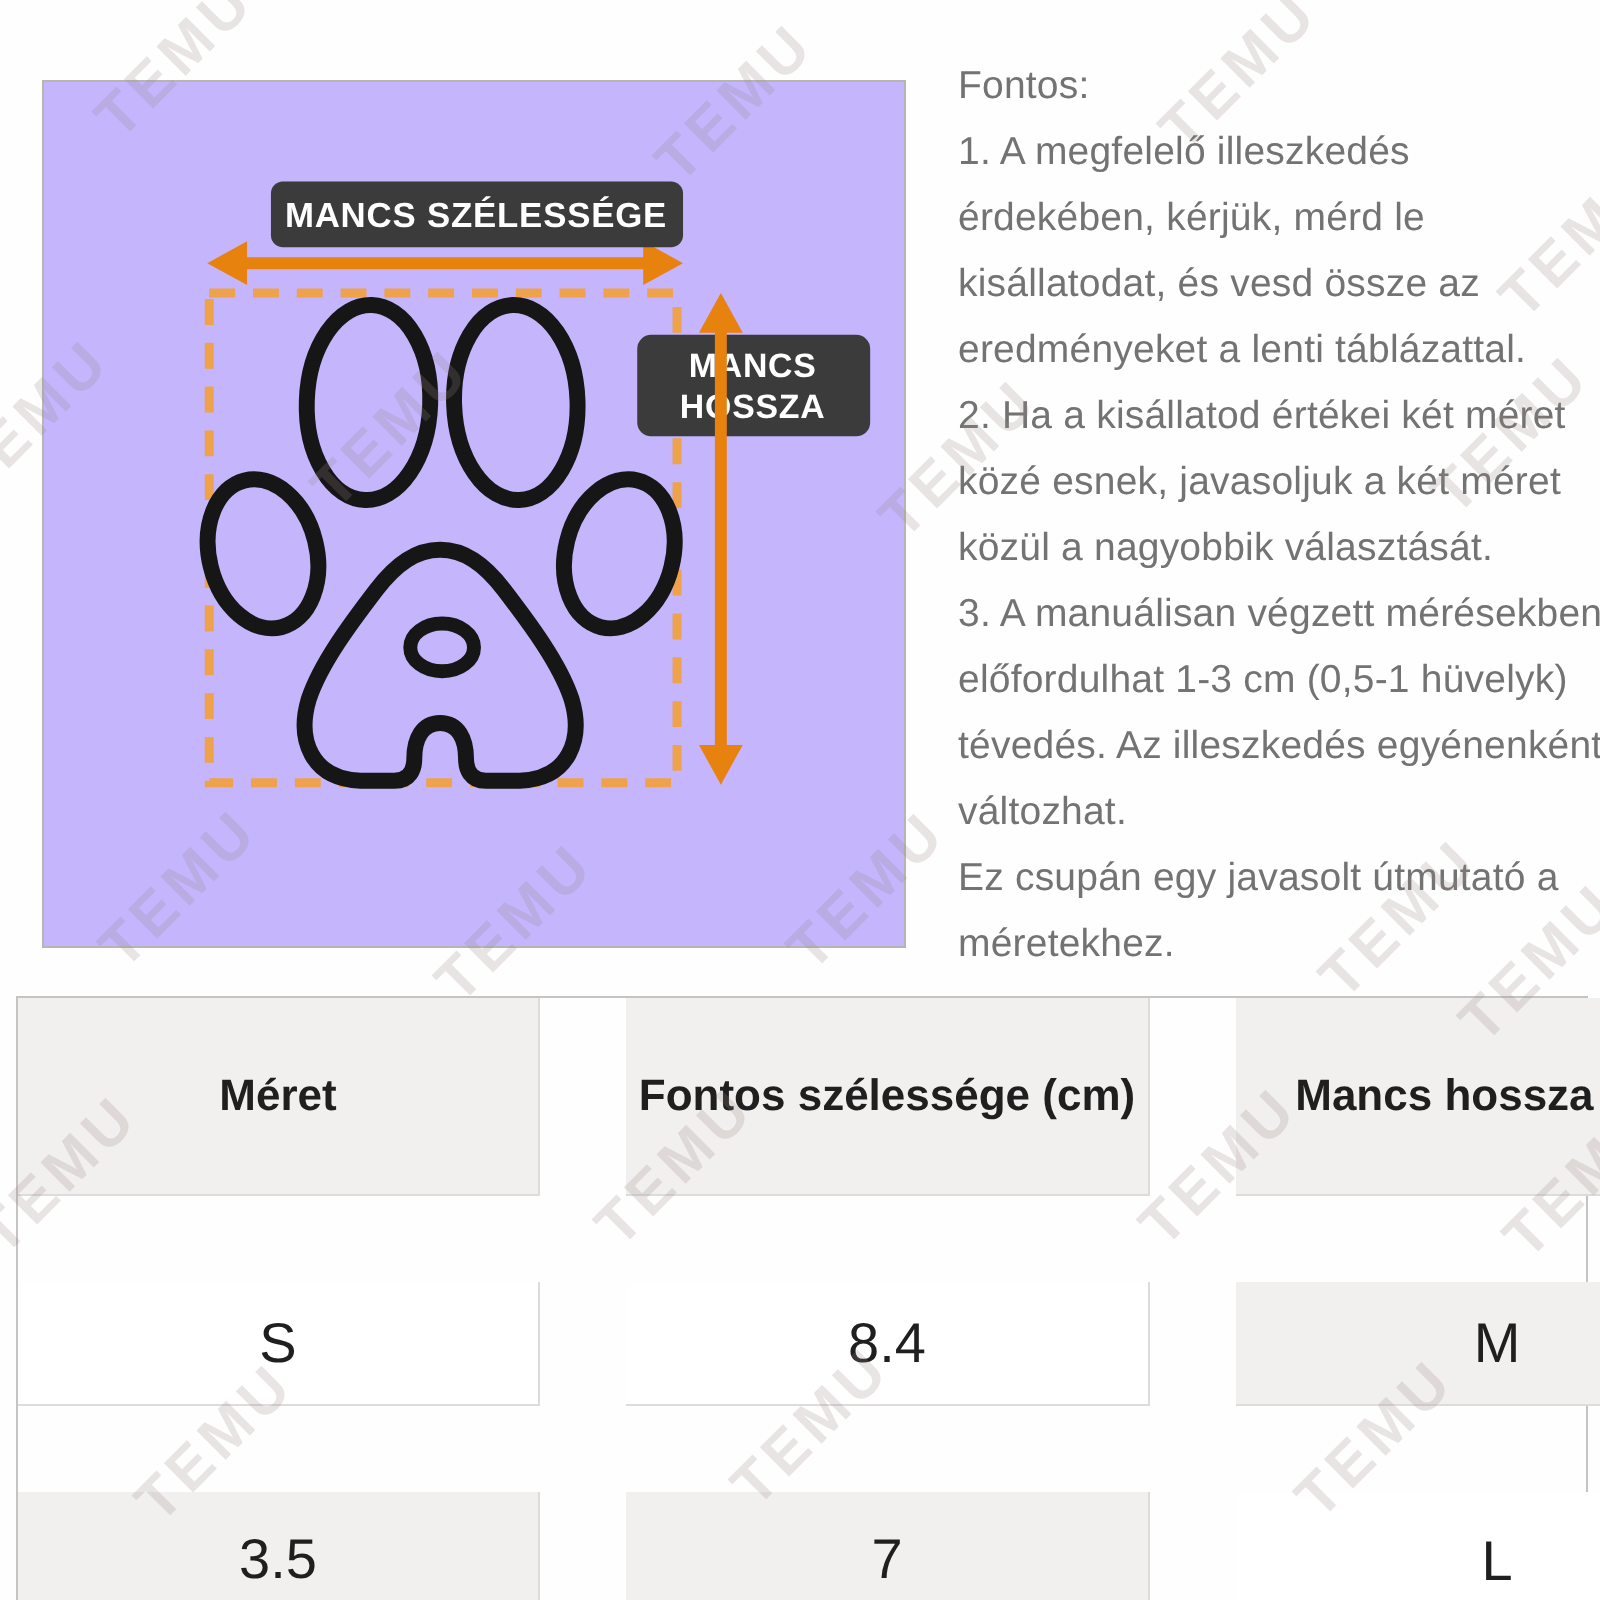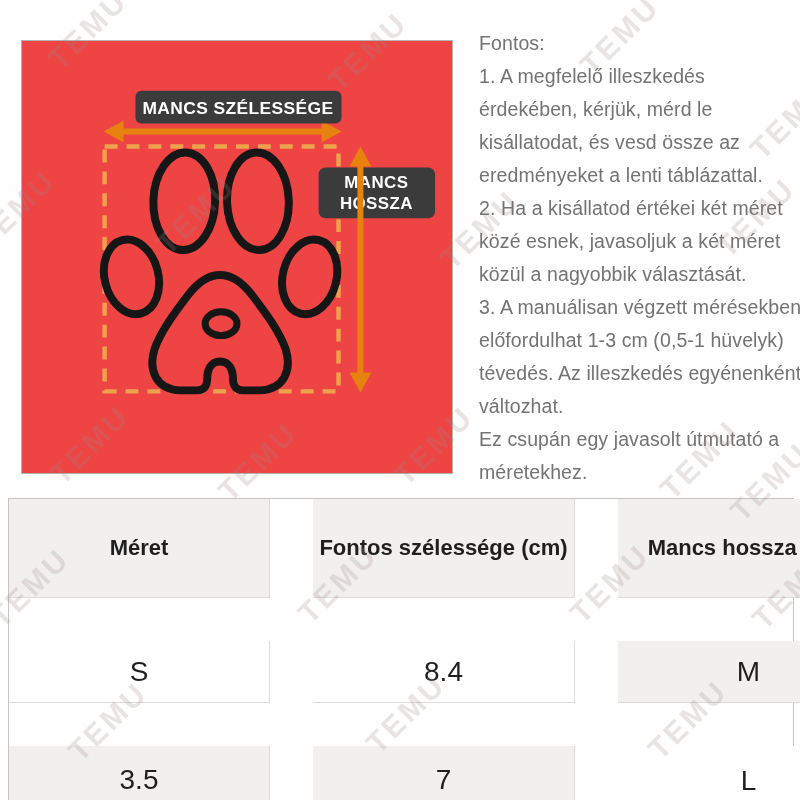--- a/index.html
+++ b/index.html
@@ -4,21 +4,21 @@
 <style>
   html,body{margin:0;padding:0;background:#ffffff;}
   .canvas{
     position:relative;width:800px;height:800px;background:#fefefe;
     font-family:"Liberation Sans","DejaVu Sans",sans-serif;color:#1f1f1f;
     overflow:hidden;
   }
   
   .diagram-box{
     position:absolute;left:21px;top:40px;width:432px;height:434px;
-    background:#ef4444;border:1px solid #b7b5b4;box-sizing:border-box;
+    background:#c4b5fd;border:1px solid #b7b5b4;box-sizing:border-box;
   }
   .diagram-box svg{display:block;width:100%;height:100%;}
   .pill-text{
     font-family:"Liberation Sans","DejaVu Sans",sans-serif;
     font-weight:bold;fill:#ffffff;letter-spacing:.4px;
   }
   
   .instructions{
     position:absolute;left:479px;top:27px;width:321px;
     font-size:19.5px;line-height:33px;color:#737373;

